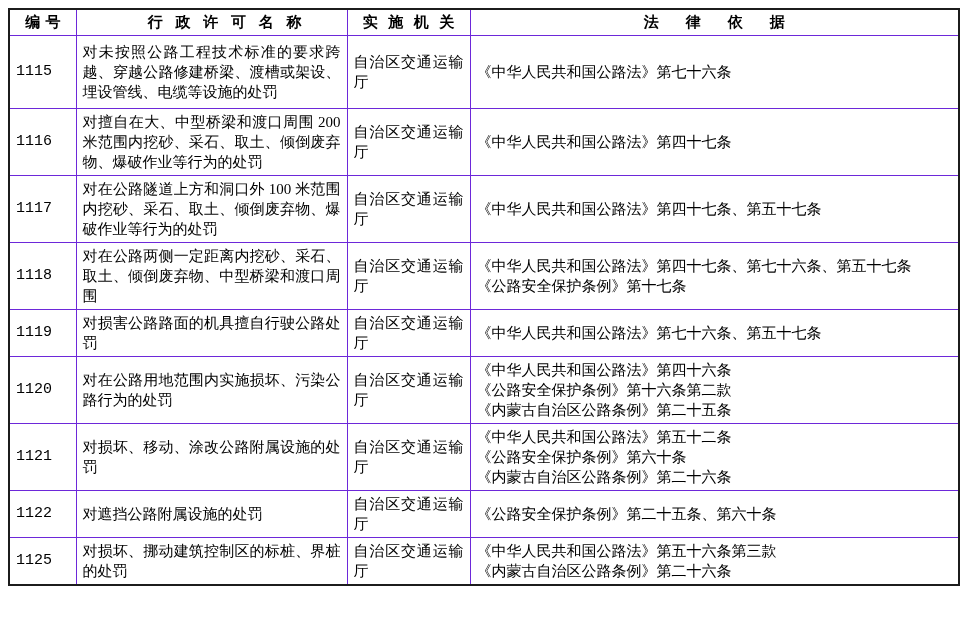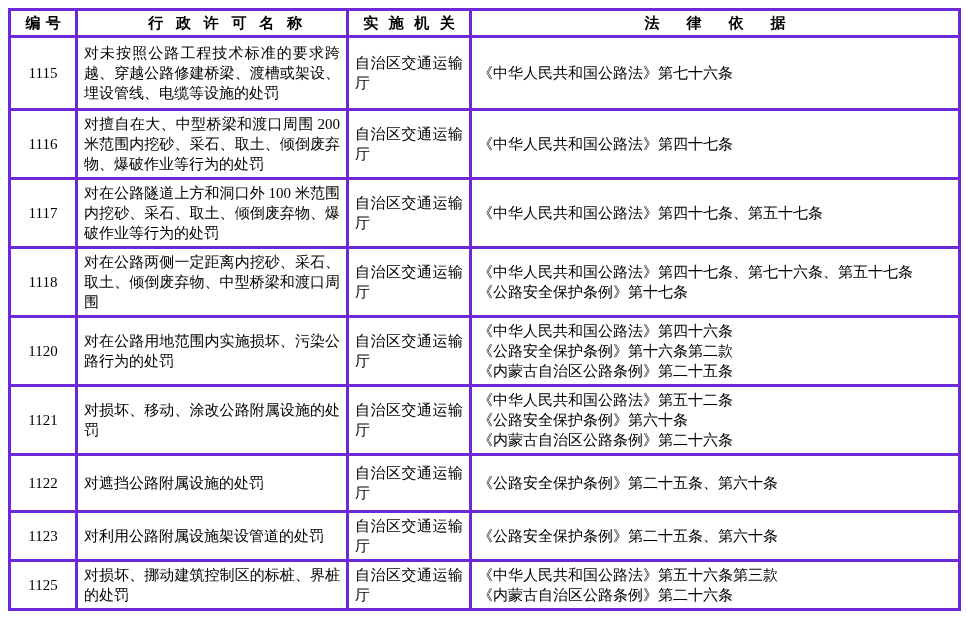--- a/index.html
+++ b/index.html
@@ -25,42 +25,41 @@
     border-collapse: collapse;
     table-layout: fixed;
     border: 2px solid #1c1c1c;
   }
   .permit-table col.c-id     { width: 67px;  }
   .permit-table col.c-name   { width: 271px; }
   .permit-table col.c-agency { width: 123px; }
   .permit-table col.c-legal  { width: 489px; }
 
   .permit-table th, .permit-table td {
-    border: 3px solid #6d28d9;
+    border: 1px solid #6d28d9;
     font-size: 15px;
     line-height: 20px;
     padding: 3px 6px;
     vertical-align: middle;
     overflow: hidden;
   }
   .permit-table thead tr { height: 26px; }
   .permit-table th {
     font-weight: bold;
     text-align: center;
     padding: 2px 2px;
     white-space: nowrap;
   }
   th.h-id     { letter-spacing: 0.35em; text-indent: 0.35em; }
   th.h-name   { letter-spacing: 0.85em; text-indent: 0.85em; padding-left: 28px; }
   th.h-agency { letter-spacing: 0.70em; text-indent: 0.70em; }
   th.h-legal  { letter-spacing: 1.80em; text-indent: 1.80em; }
 
   td.cell-id {
-    text-align: center;
-    font-family: Liberation Serif, serif;
+    font-family: Liberation Mono, monospace;
   }
   td.cell-name {
     text-align: justify;
     text-justify: inter-character;
   }
   td.cell-agency {
     text-align: justify;
     text-justify: inter-character;
   }
   td.cell-legal {
@@ -120,20 +119,26 @@
         <td class="cell-legal">《中华人民共和国公路法》第四十七条、第五十七条</td>
       </tr>
       <tr>
         <td class="cell-id">1118</td>
         <td class="cell-name">对在公路两侧一定距离内挖砂、采石、取土、倾倒废弃物、中型桥梁和渡口周围</td>
         <td class="cell-agency">自治区交通运输厅</td>
         <td class="cell-legal">《中华人民共和国公路法》第四十七条、第七十六条、第五十七条
 《公路安全保护条例》第十七条</td>
       </tr>
       <tr>
+        <td class="cell-id">1119</td>
+        <td class="cell-name">对损害公路路面的机具擅自行驶公路处罚</td>
+        <td class="cell-agency">自治区交通运输厅</td>
+        <td class="cell-legal">《中华人民共和国公路法》第七十六条、第五十七条</td>
+      </tr>
+      <tr>
         <td class="cell-id">1120</td>
         <td class="cell-name">对在公路用地范围内实施损坏、污染公路行为的处罚</td>
         <td class="cell-agency">自治区交通运输厅</td>
         <td class="cell-legal">《中华人民共和国公路法》第四十六条
 《公路安全保护条例》第十六条第二款
 《内蒙古自治区公路条例》第二十五条</td>
       </tr>
       <tr>
         <td class="cell-id">1121</td>
         <td class="cell-name">对损坏、移动、涂改公路附属设施的处罚</td>
@@ -142,26 +147,20 @@
 《公路安全保护条例》第六十条
 《内蒙古自治区公路条例》第二十六条</td>
       </tr>
       <tr>
         <td class="cell-id">1122</td>
         <td class="cell-name">对遮挡公路附属设施的处罚</td>
         <td class="cell-agency">自治区交通运输厅</td>
         <td class="cell-legal">《公路安全保护条例》第二十五条、第六十条</td>
       </tr>
       <tr>
-        <td class="cell-id">1123</td>
-        <td class="cell-name">对利用公路附属设施架设管道的处罚</td>
-        <td class="cell-agency">自治区交通运输厅</td>
-        <td class="cell-legal">《公路安全保护条例》第二十五条、第六十条</td>
-      </tr>
-      <tr>
         <td class="cell-id">1125</td>
         <td class="cell-name">对损坏、挪动建筑控制区的标桩、界桩的处罚</td>
         <td class="cell-agency">自治区交通运输厅</td>
         <td class="cell-legal">《中华人民共和国公路法》第五十六条第三款
 《内蒙古自治区公路条例》第二十六条</td>
       </tr>
     </tbody>
   </table>
 </div>
 

